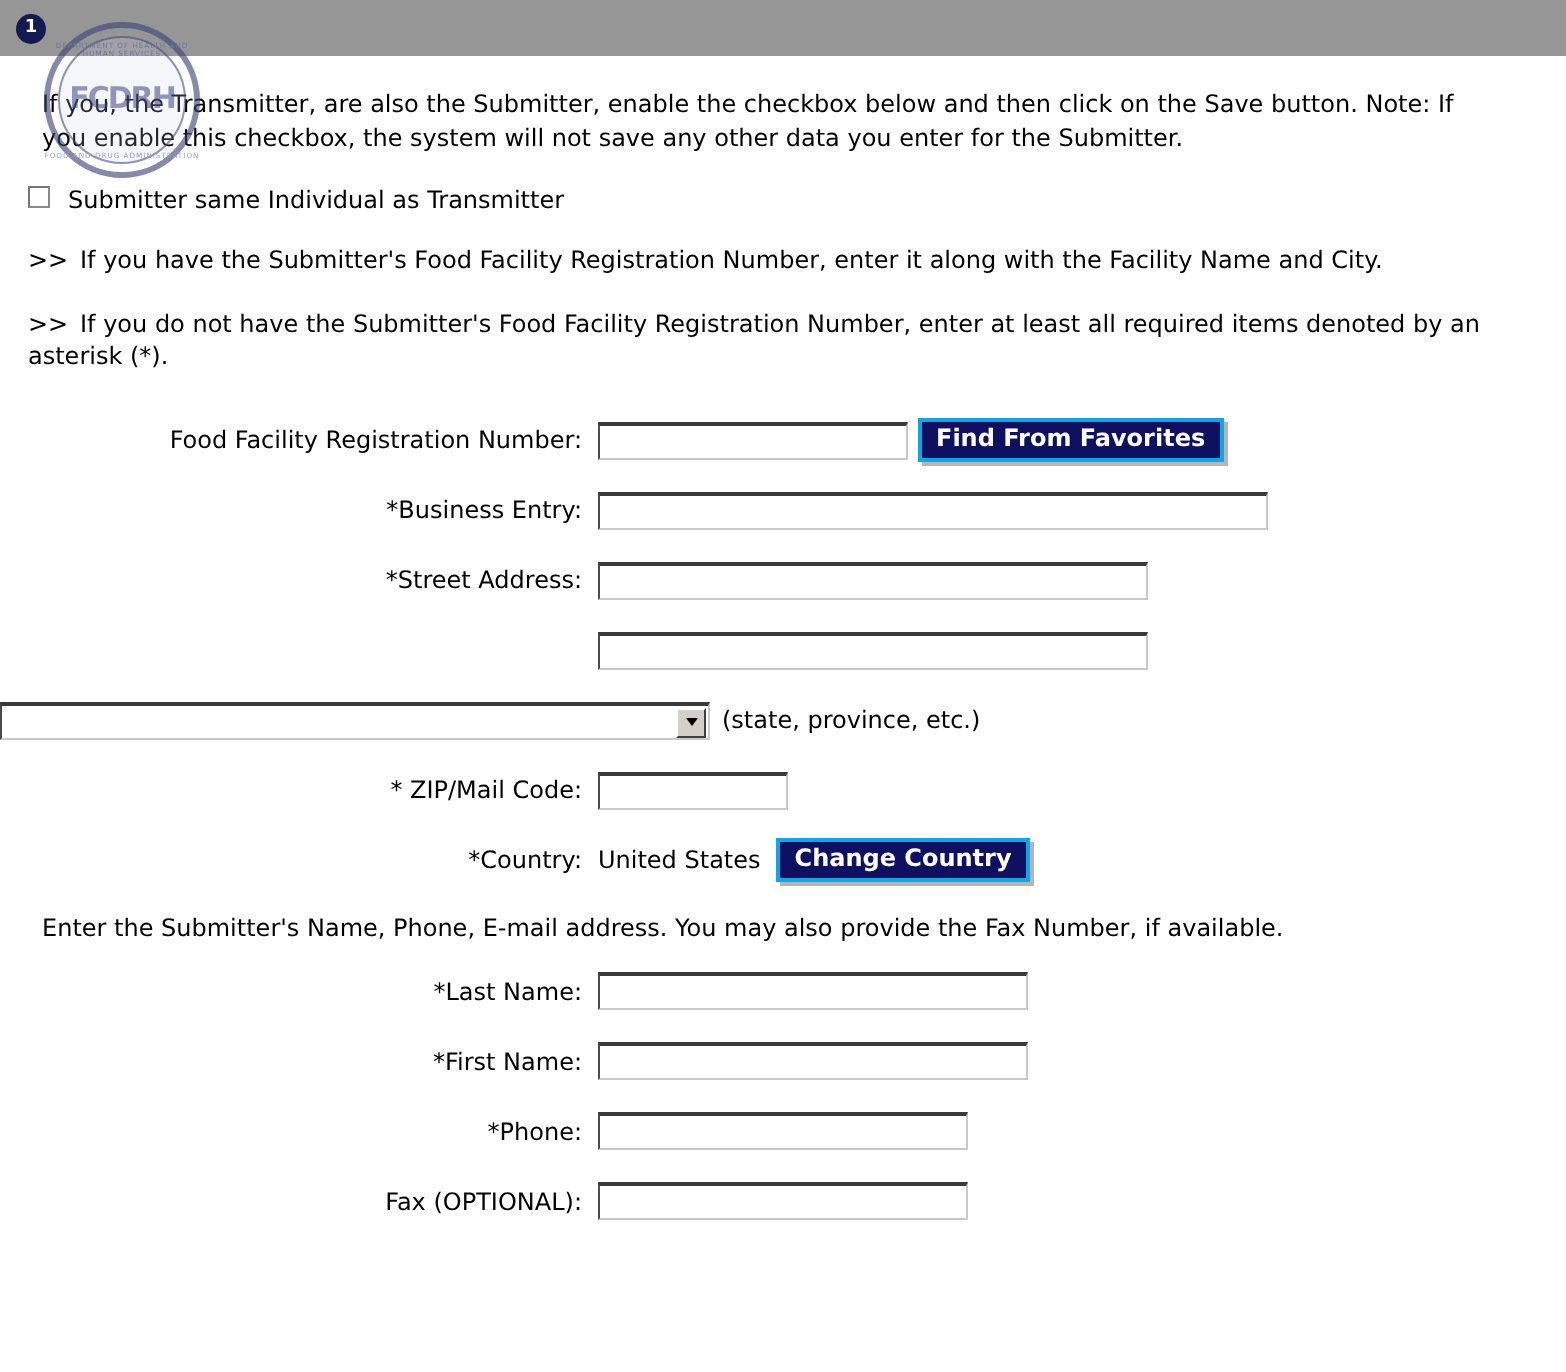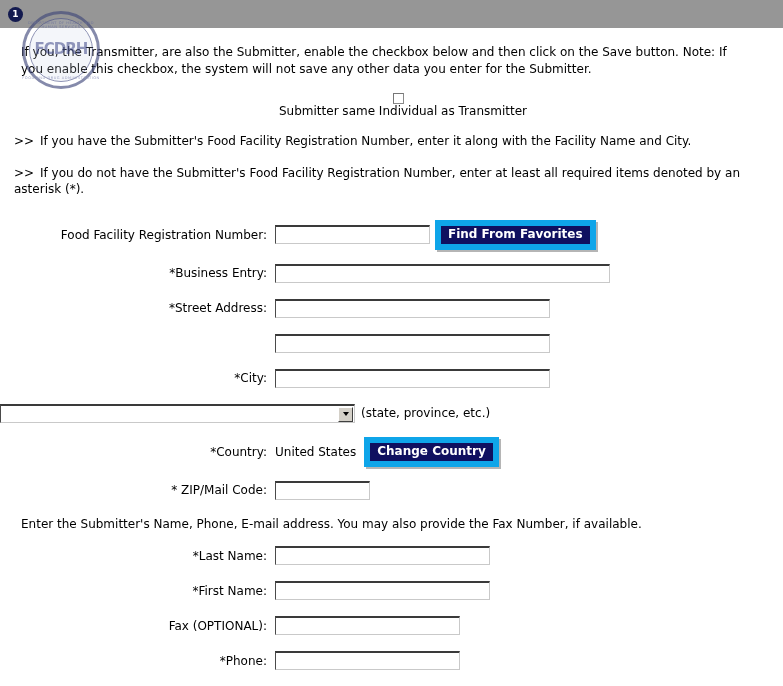--- a/index.html
+++ b/index.html
@@ -116,23 +116,22 @@
   }
   .para.intro { padding-top: 16px; width: 760px; box-sizing: border-box; }
   .para.not-submitter { padding-top: 15px; }
   .para.bullet { padding-top: 15px; padding-left: 14px; }
   .bullet-mark { display: inline-block; width: 26px; }
   .para.contact-note { padding-top: 14px; padding-bottom: 0; }
 
   
   .cb-row {
     display: flex;
-    align-items: center;
+    align-items: flex-start;
     padding: 16px 0 0 14px;
-    flex-direction: column;
   }
   .cbx {
     width: 11px;
     height: 11px;
     box-sizing: border-box;
     border: 1px solid #8a8a8a;
     border-top-color: #777;
     border-left-color: #777;
     background: #ffffff;
     flex: 0 0 auto;
@@ -150,20 +149,21 @@
     margin-top: 12px;
   }
   .lbl {
     width: 275px;
     text-align: right;
     padding-right: 8px;
     box-sizing: border-box;
     font-size: 12px;
     white-space: nowrap;
     flex: 0 0 auto;
+    margin-left: 24px;
   }
   .fld {
     height: 19px;
     box-sizing: border-box;
     background: #ffffff;
     border-top: 2px solid #3a3a3a;
     border-left: 1px solid #4a4a4a;
     border-right: 1px solid #c9c9c9;
     border-bottom: 1px solid #c9c9c9;
     font-family: "DejaVu Sans", "Liberation Sans", sans-serif;
@@ -220,21 +220,21 @@
     white-space: nowrap;
   }
 
   
   .btn-navy {
     background: #0f1060;
     color: #ffffff;
     font-weight: bold;
     font-size: 12px;
     font-family: "DejaVu Sans", "Liberation Sans", sans-serif;
-    border: 6px solid #0ea5e9;
+    border: 2px solid #0ea5e9;
     padding: 2px 7px 3px 7px;
     cursor: pointer;
     box-shadow: 2px 2px 0 rgba(120,120,120,0.55);
     line-height: 13px;
     white-space: nowrap;
   }
   .btn-fav { margin-left: 5px; }
   .btn-change-country { margin-left: 8px; }
 
   .country-value {
@@ -287,62 +287,58 @@
     <div class="row">
       <div class="lbl">*Street Address:</div>
       <input class="fld street" type="text" value="" style="">
     </div>
 
     <div class="row">
       <div class="lbl"></div>
       <input class="fld street" type="text" value="" style="">
     </div>
 
-    <div class="row">
-      <div class="lbl">*City:</div>
-      <input class="fld city" type="text" value="" style="">
-    </div>
 
     <div class="row">
       <div class="ddl-wrap">
         <span></span>
         <span class="ddl-btn">
             <span class="ddl-arrow"></span>
           </span>
       </div>
       <div class="hint">(state, province, etc.)</div>
     </div>
 
     <div class="row">
+      <div class="lbl">* ZIP/Mail Code:</div>
+      <input class="fld zip" type="text" value="" style="">
+    </div>
+
+    <div class="row">
       <div class="lbl">*Country:</div>
       <div class="country-value">United States</div>
       <button class="btn-navy btn-change-country">Change Country</button>
     </div>
 
-    <div class="row">
-      <div class="lbl">* ZIP/Mail Code:</div>
-      <input class="fld zip" type="text" value="" style="">
-    </div>
-
     <p class="para contact-note">Enter the Submitter's Name, Phone, E-mail address. You may also provide the Fax Number, if available.</p>
 
     <div class="row">
       <div class="lbl">*Last Name:</div>
       <input class="fld name" type="text" value="" style="">
     </div>
 
     <div class="row">
       <div class="lbl">*First Name:</div>
       <input class="fld name" type="text" value="" style="">
     </div>
 
     <div class="row">
+      <div class="lbl">*Phone:</div>
+      <input class="fld phone" type="text" value="" style="">
+    </div>
+
+    <div class="row">
       <div class="lbl">Fax (OPTIONAL):</div>
       <input class="fld phone" type="text" value="" style="">
     </div>
 
-    <div class="row">
-      <div class="lbl">*Phone:</div>
-      <input class="fld phone" type="text" value="" style="">
-    </div>
-
   </div>
 </div>
 
 </body></html>

